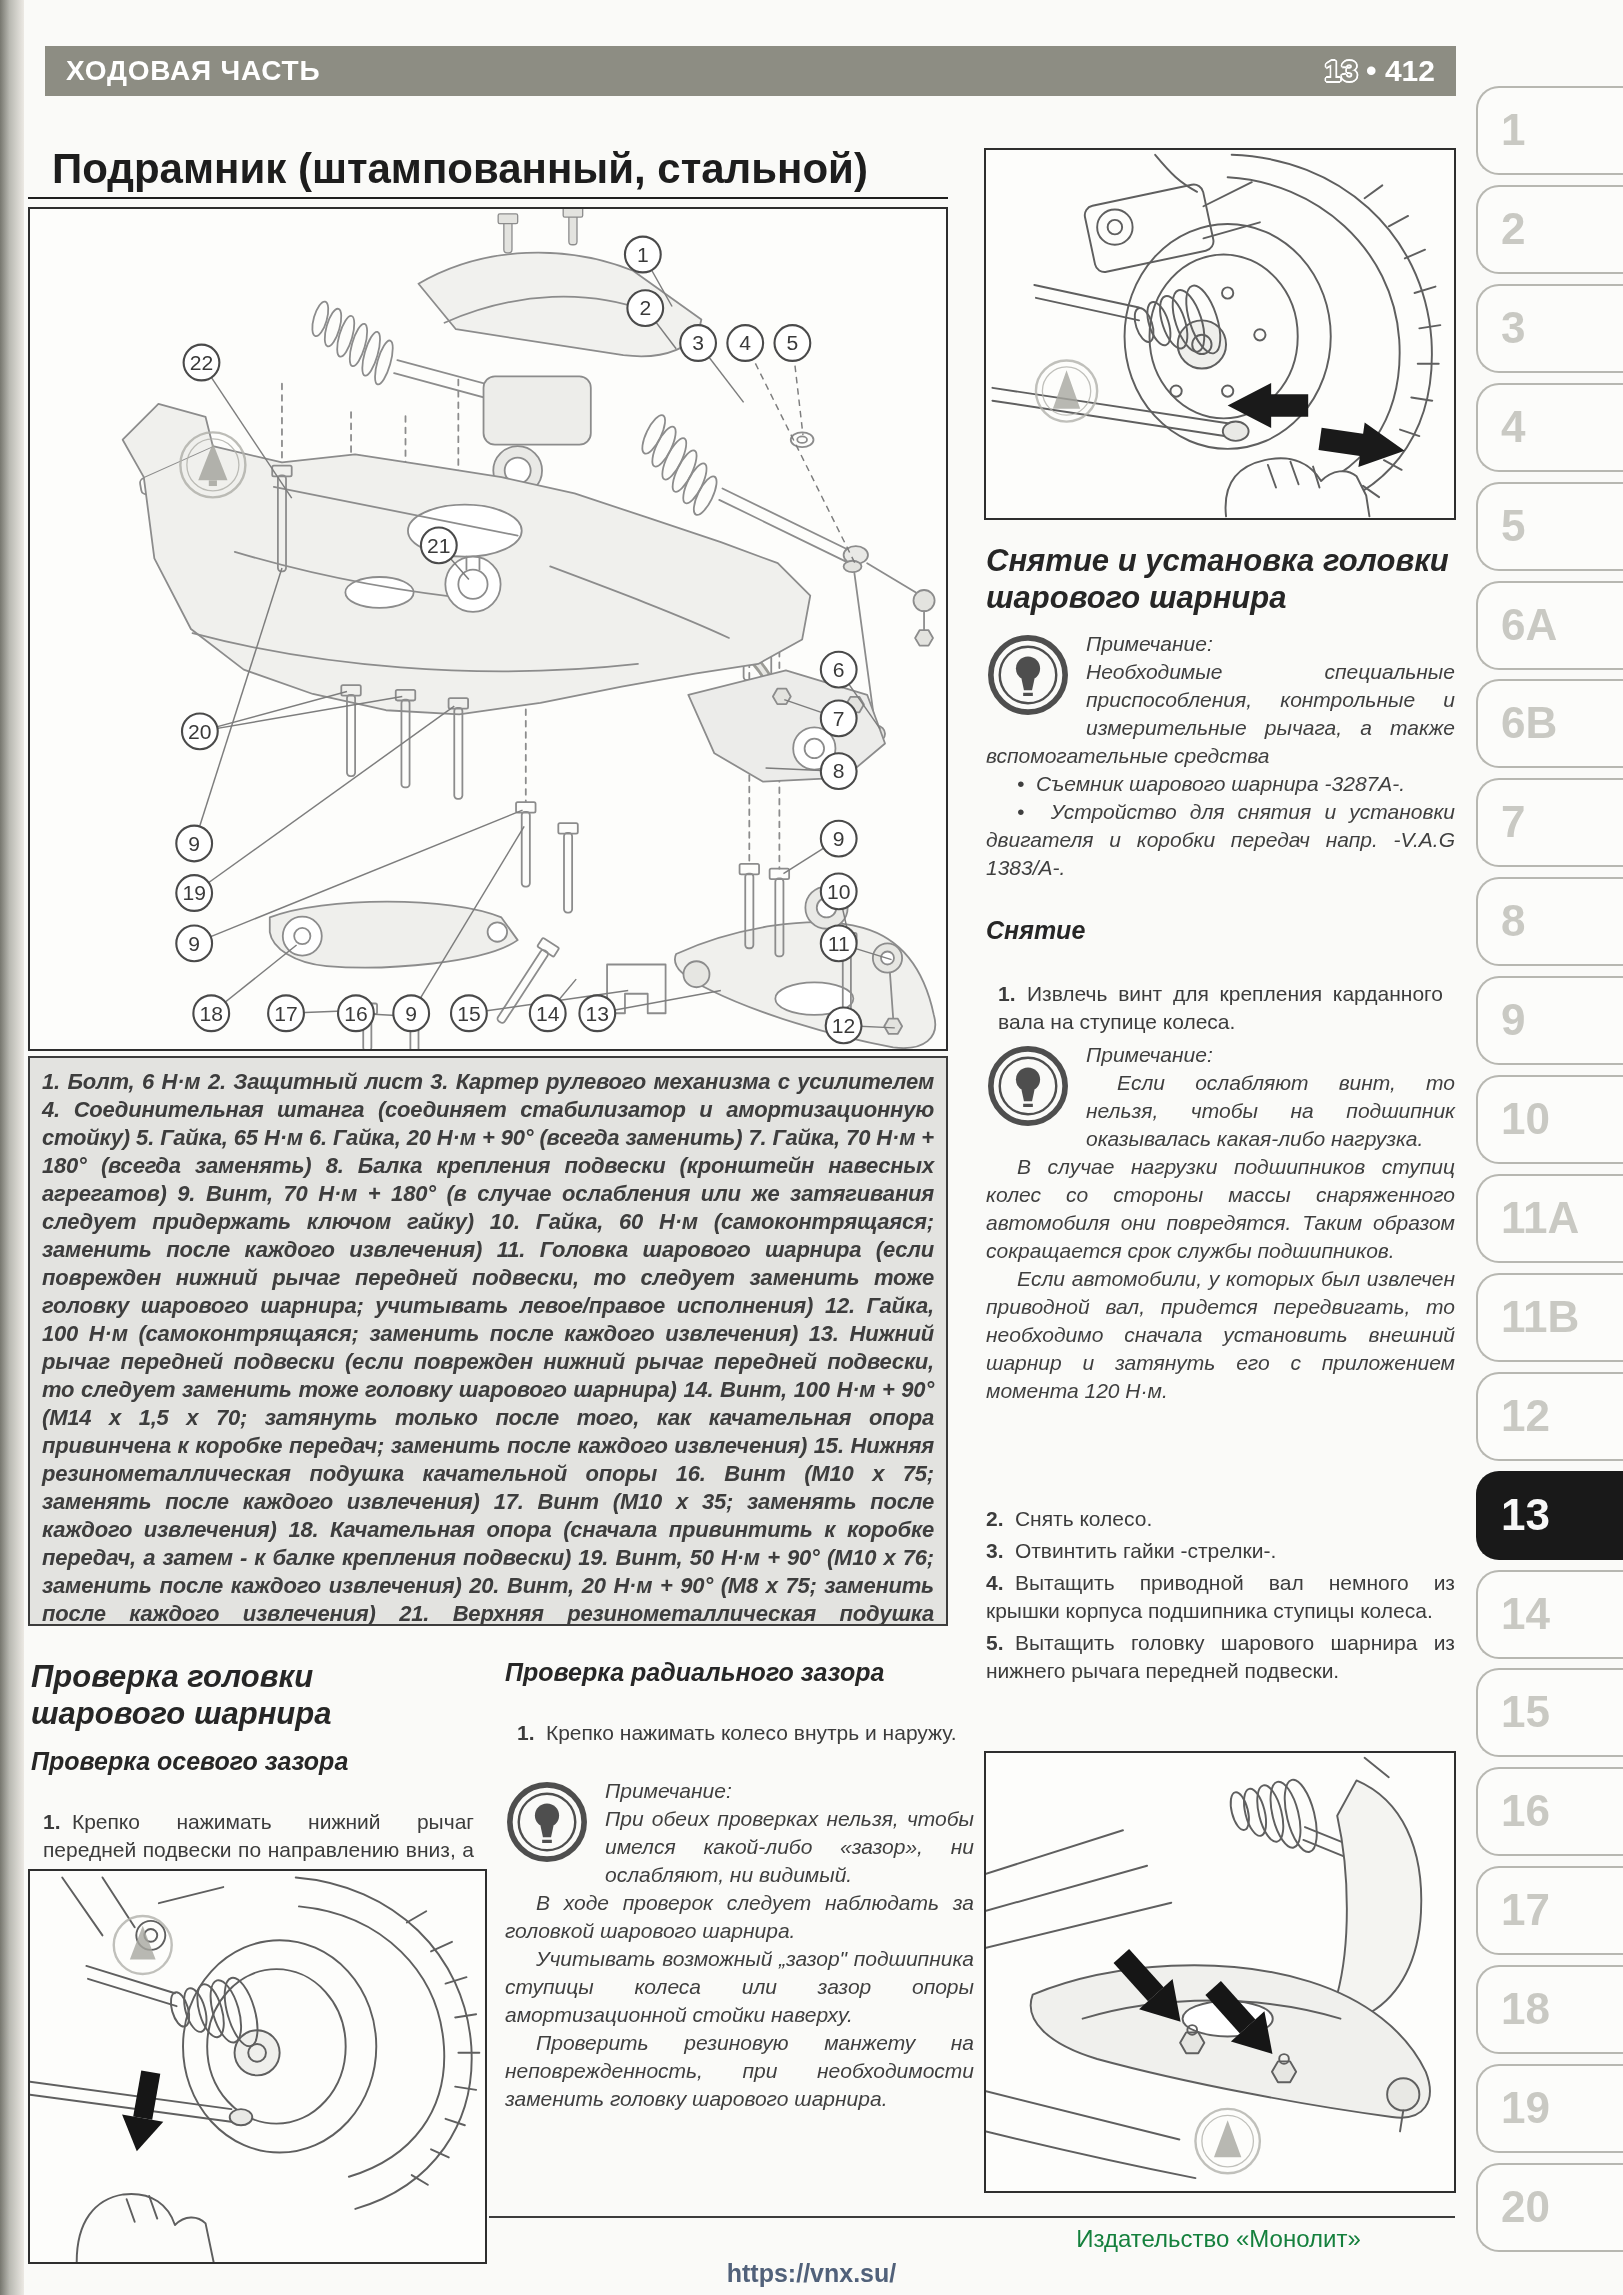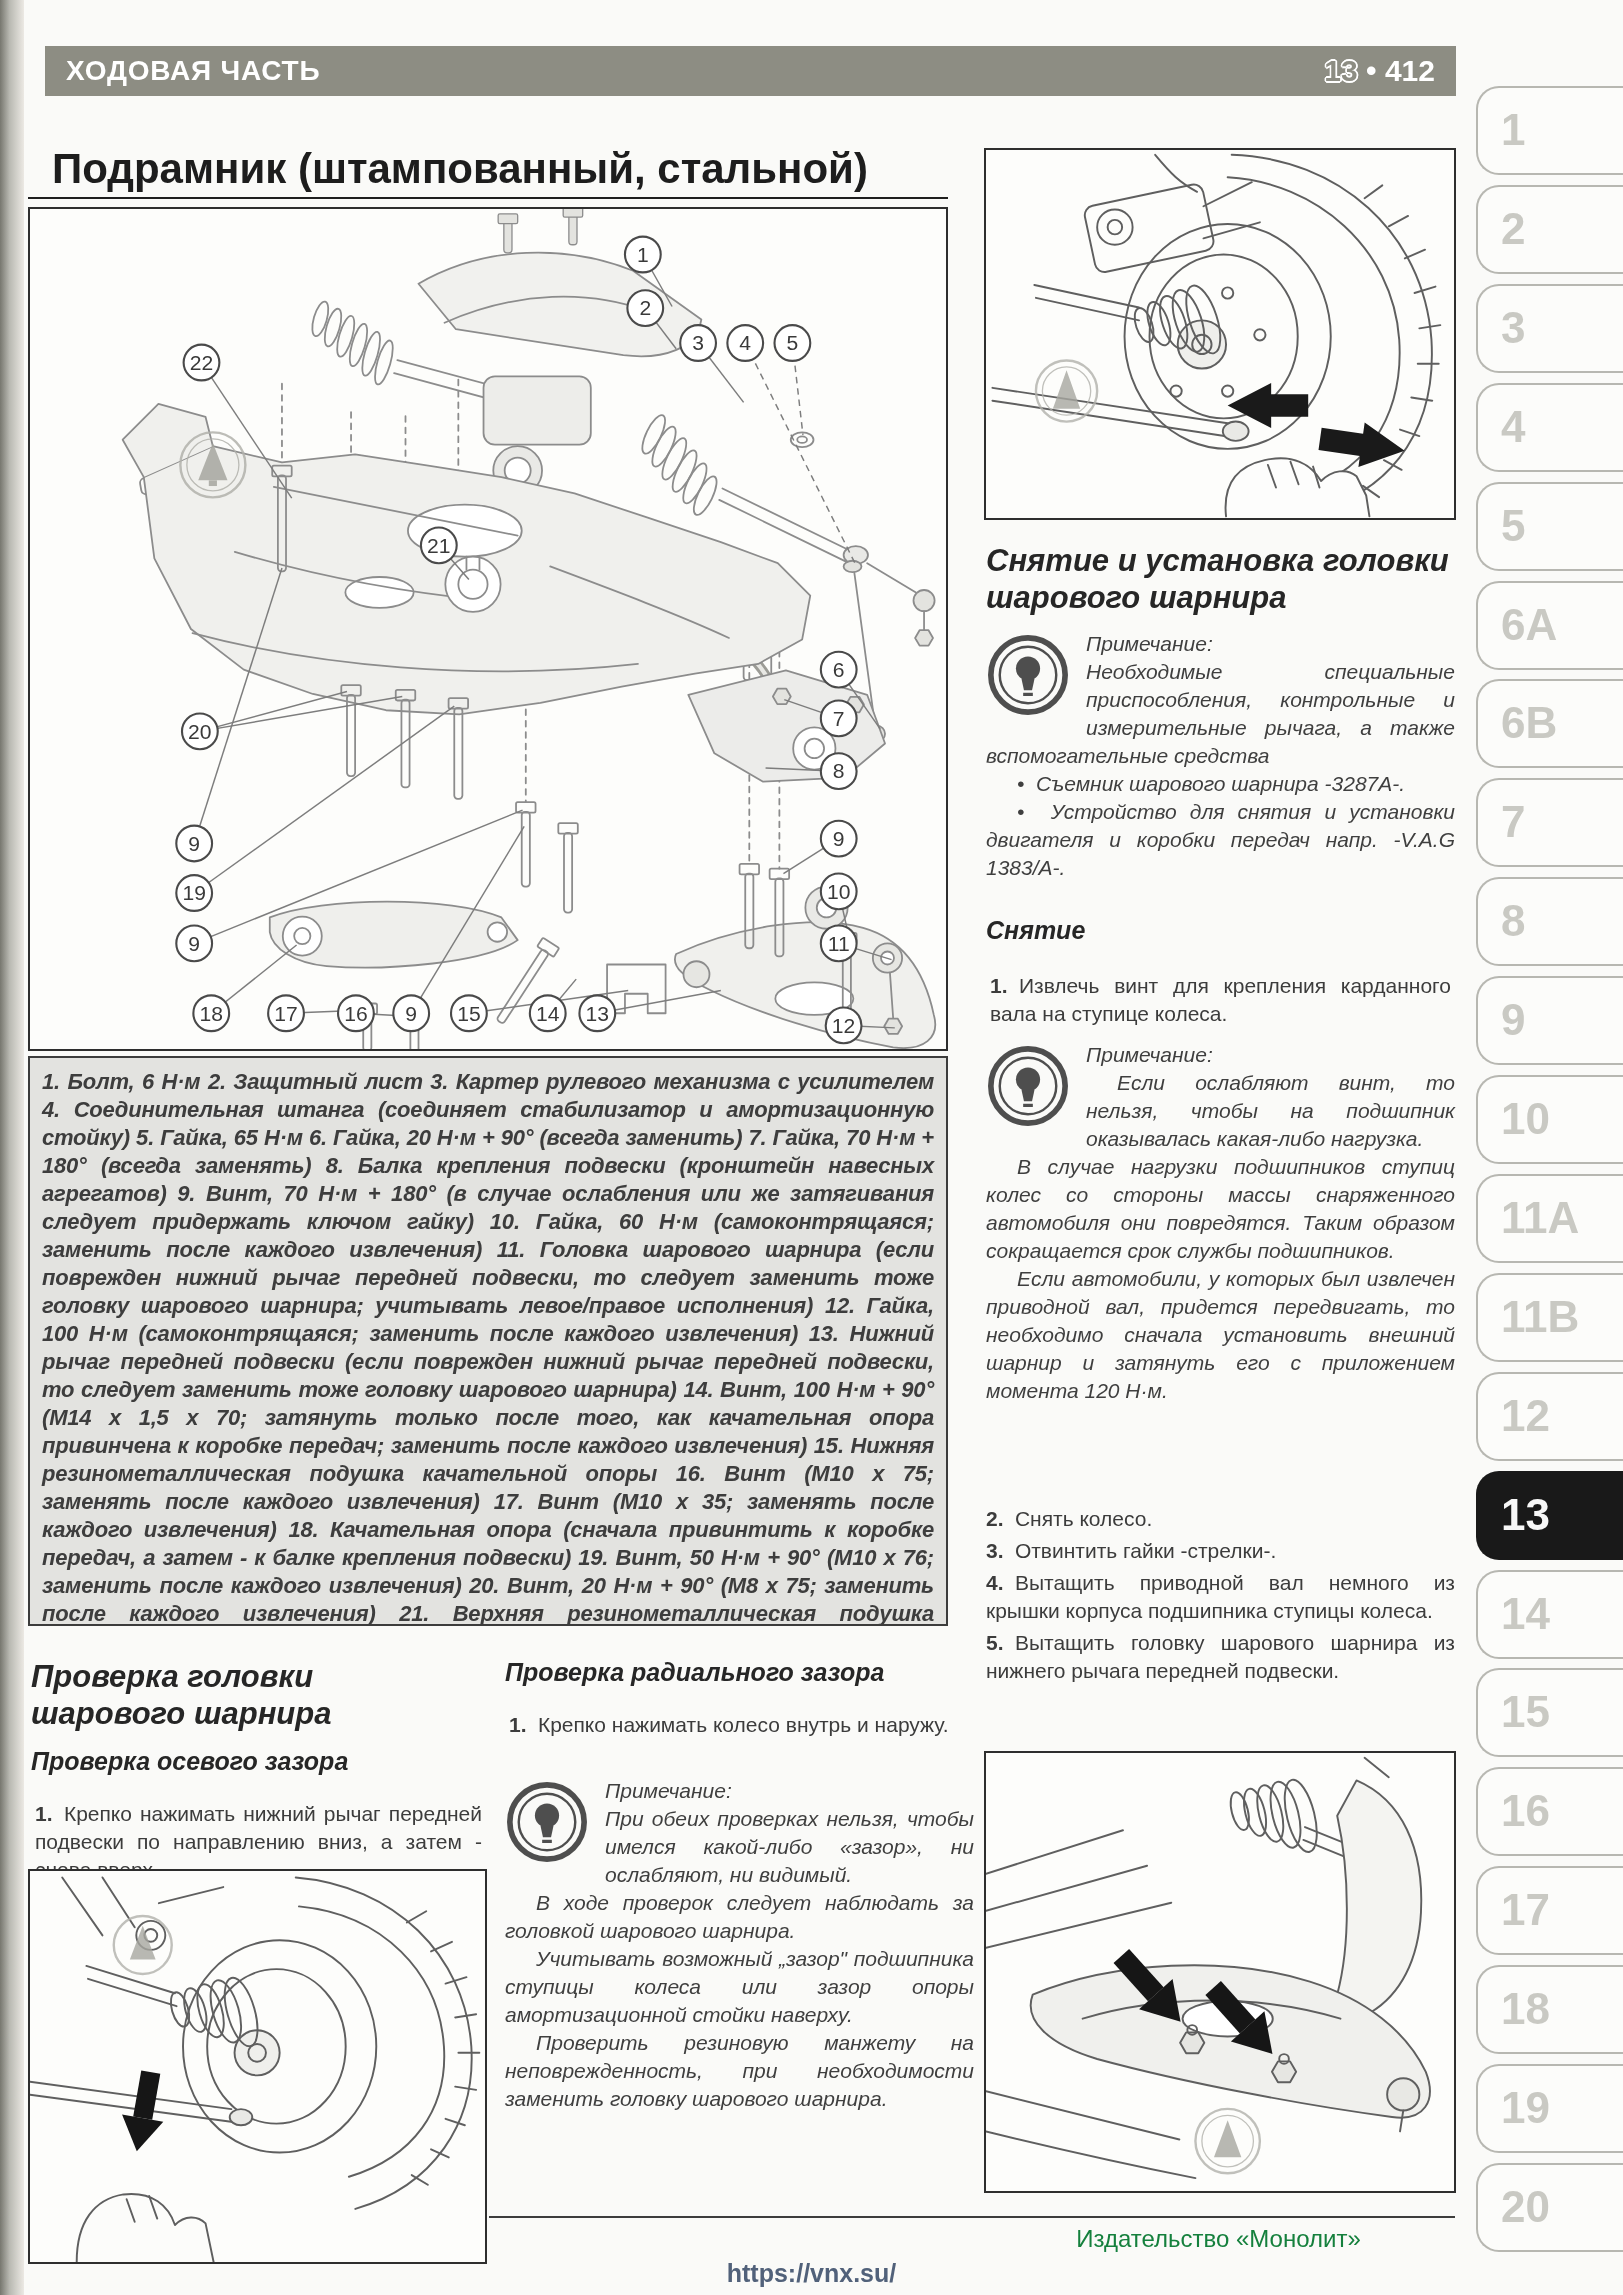--- a/index.html
+++ b/index.html
@@ -22,21 +22,21 @@
   .fig svg{display:block;width:100%;height:100%;}
   
   .caption-box{left:28px;top:1056px;width:920px;height:570px;background:#e3e3e0;
                border:2.4px solid #3c3c3c;box-sizing:border-box;padding:9.7px 12px;overflow:hidden;}
   .caption-text{font-style:italic;font-weight:700;font-size:22px;line-height:28px;
                 letter-spacing:-0.2px;color:#3d3d3d;text-align:justify;}
   .caption-text b{font-weight:800;}
   
   .h2{font-size:31px;line-height:37px;font-weight:bold;font-style:italic;color:#262626;}
   .h3{font-size:25px;line-height:29px;font-weight:bold;font-style:italic;color:#262626;}
-  .body-p,.step{font-size:21px;line-height:28px;text-align:justify;color:#3c3c3c;margin:4px;}
+  .body-p,.step{font-size:21px;line-height:28px;text-align:justify;color:#3c3c3c;margin:12px;}
   .step b{padding-right:11.4px;}
   .steps .step{margin:4px 0 0 0;}
   .note{font-size:21px;line-height:28px;color:#3f3f3f;font-style:italic;text-align:justify;}
   .note-icon{float:left;width:84px;height:84px;margin:3.2px 16px 3.2px 0;}
   .note-label{margin:0;}
   .note-p{margin:0;text-indent:31px;}
   .note-p.first{text-indent:0;}
   .footer-rule{left:489px;top:2216px;width:966px;height:2.4px;background:#3d3d3d;}
   .publisher{left:983px;top:2225px;width:471px;text-align:center;font-size:24px;color:#15803d;}
   .watermark{left:633px;top:2259px;width:357px;text-align:center;font-size:25px;font-weight:bold;color:#51617a;}

